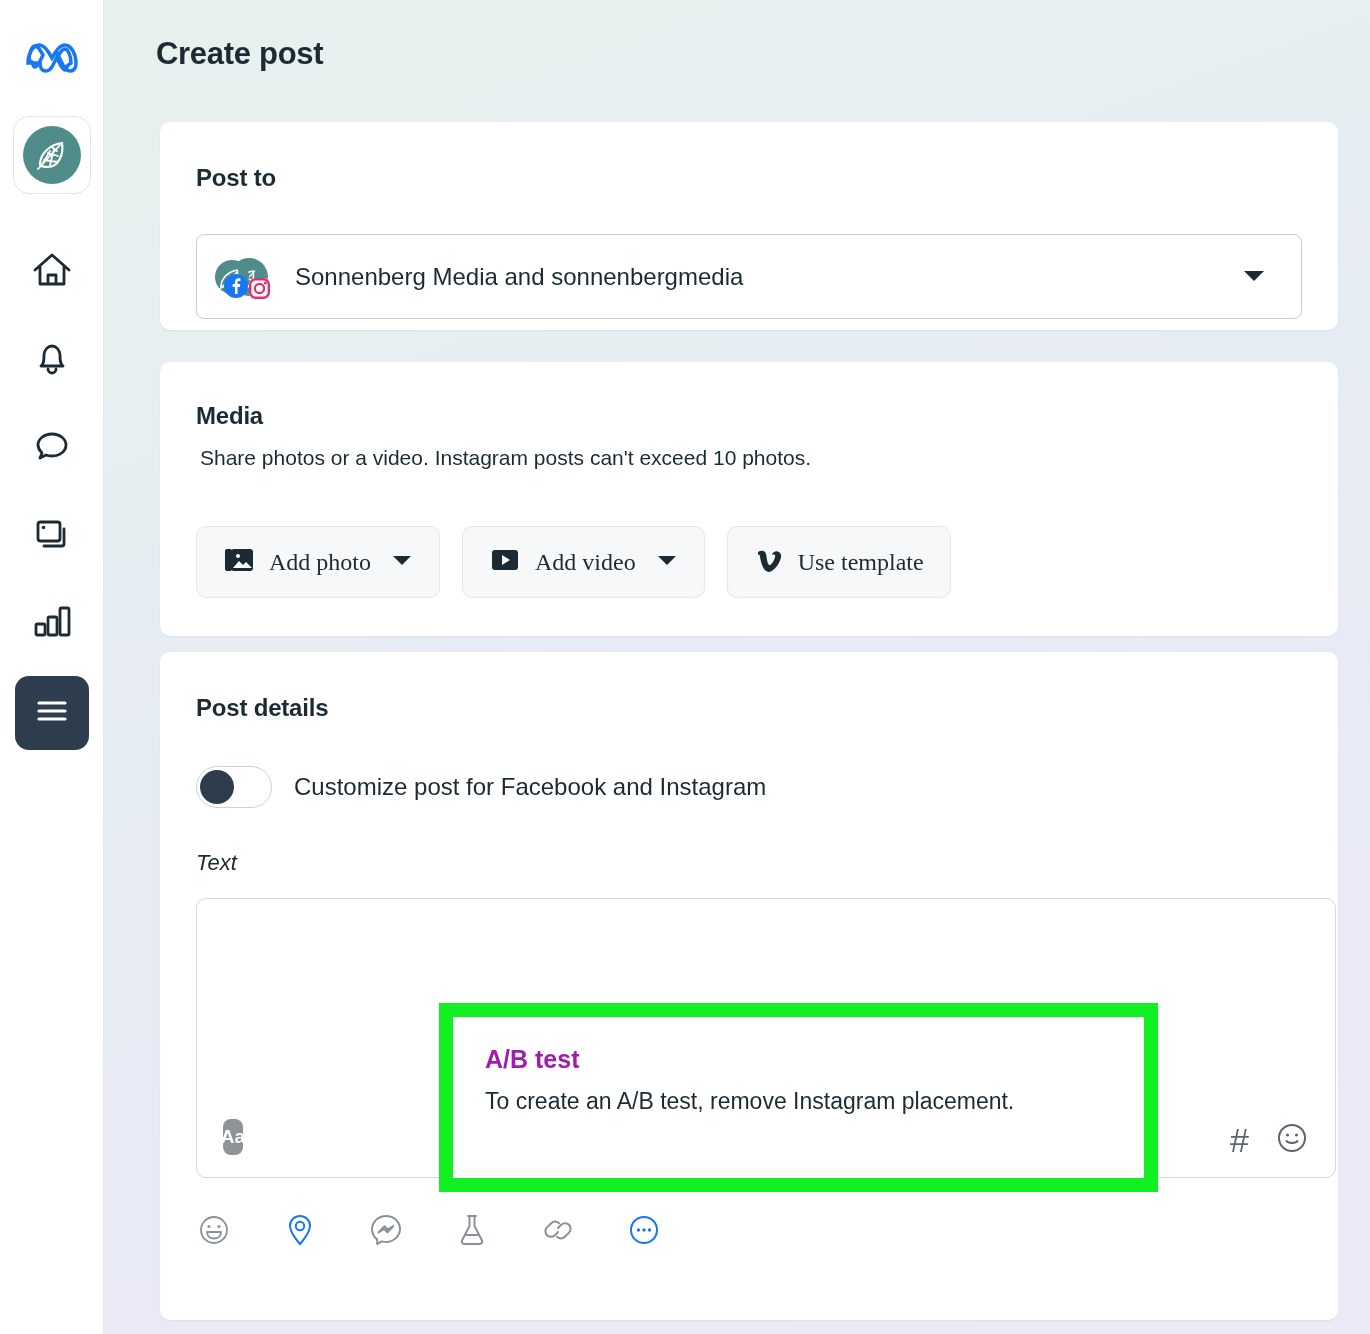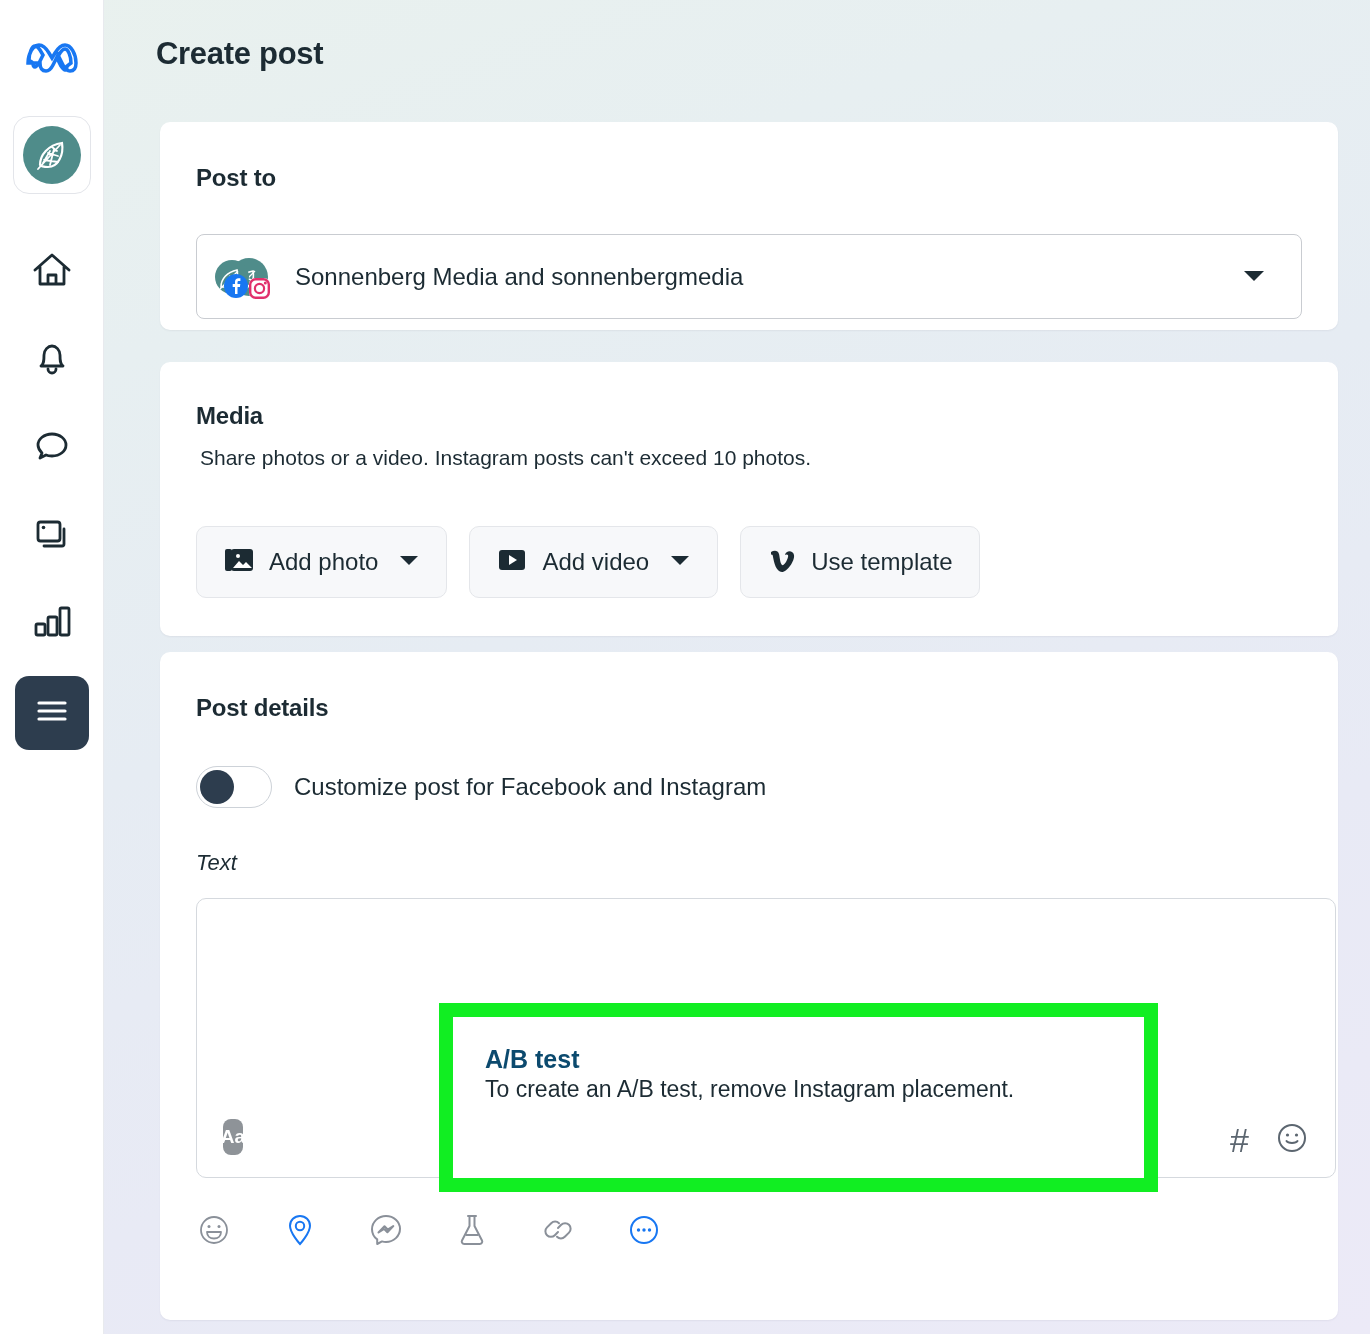--- a/index.html
+++ b/index.html
@@ -86,21 +86,21 @@
   }
   #postto-avatars { margin-left: 18px; position: relative; width: 70px; height: 48px; }
   #postto-label {
     margin-left: 10px; font-size: 24px; color: #1c2b33;
   }
   #postto-caret { position: absolute; right: 34px; top: 50%; transform: translateY(-50%); }
 
   
   #media-title { position: absolute; left: 36px; top: 40px; }
   #media-sub   { position: absolute; left: 40px; top: 84px; }
-  #media-buttons { position: absolute; left: 36px; top: 164px; display: flex; gap: 22px; }
+  #media-buttons { position: absolute; left: 36px; top: 164px; display: flex; gap: 22px; font-family: Liberation Serif, serif; }
   .mbtn {
     height: 72px; border: 1px solid #e4e6ea; border-radius: 10px;
     background: #f7f8fa; display: flex; align-items: center;
     padding: 0 26px; gap: 14px; cursor: pointer;
   }
   .mbtn .lbl { font-size: 24px; color: #1c2b33; }
   .caret-sm { margin-left: 6px; }
 
   
   #details-title { position: absolute; left: 36px; top: 42px; }
@@ -146,21 +146,21 @@
     position: absolute; left: 439px; top: 1003px;
     width: 719px; height: 189px;
     background: #11ee22;
     padding: 14px;
     z-index: 20;
   }
   #ab-inner {
     width: 100%; height: 100%; background: #fff;
     padding: 28px 32px;
   }
-  #ab-title { font-size: 25px; font-weight: bold; color: #0c4a6e; margin-bottom: 0; }
+  #ab-title { font-size: 25px; font-weight: bold; color: #a21caf; margin-bottom: 12px; }
   #ab-body  { font-size: 23px; color: #1c2b33; line-height: 1.36; }
 </style>
 </head>
 <body>
 
 <div id="rail">
 
   <div id="meta-logo">
     <svg width="60" height="40" viewBox="0 0 60 40" aria-hidden="true">
       <path d="M6 27c0-9 5-18 11-18 4 0 7 3 10 8l3 5 3-5c3-5 6-8 10-8 6 0 11 9 11 18 0 5-2 8-6 8-3 0-5-2-7-6l-4-8-1-2-1 2-4 8c-2 4-4 6-7 6-4 0-6-3-6-8zm5 0c0 3 1 4 2 4 1 0 2-1 4-4l4-8-3-5c-2-3-3-4-5-4-3 0-6 7-6 14 0 1 2 1 4 3zm38 0c0-7-3-14-6-14-2 0-3 1-5 4l-3 5 4 8c2 3 3 4 4 4 1 0 2-1 2-4z" fill="none" stroke="#1877f2" stroke-width="3.5"></path>

